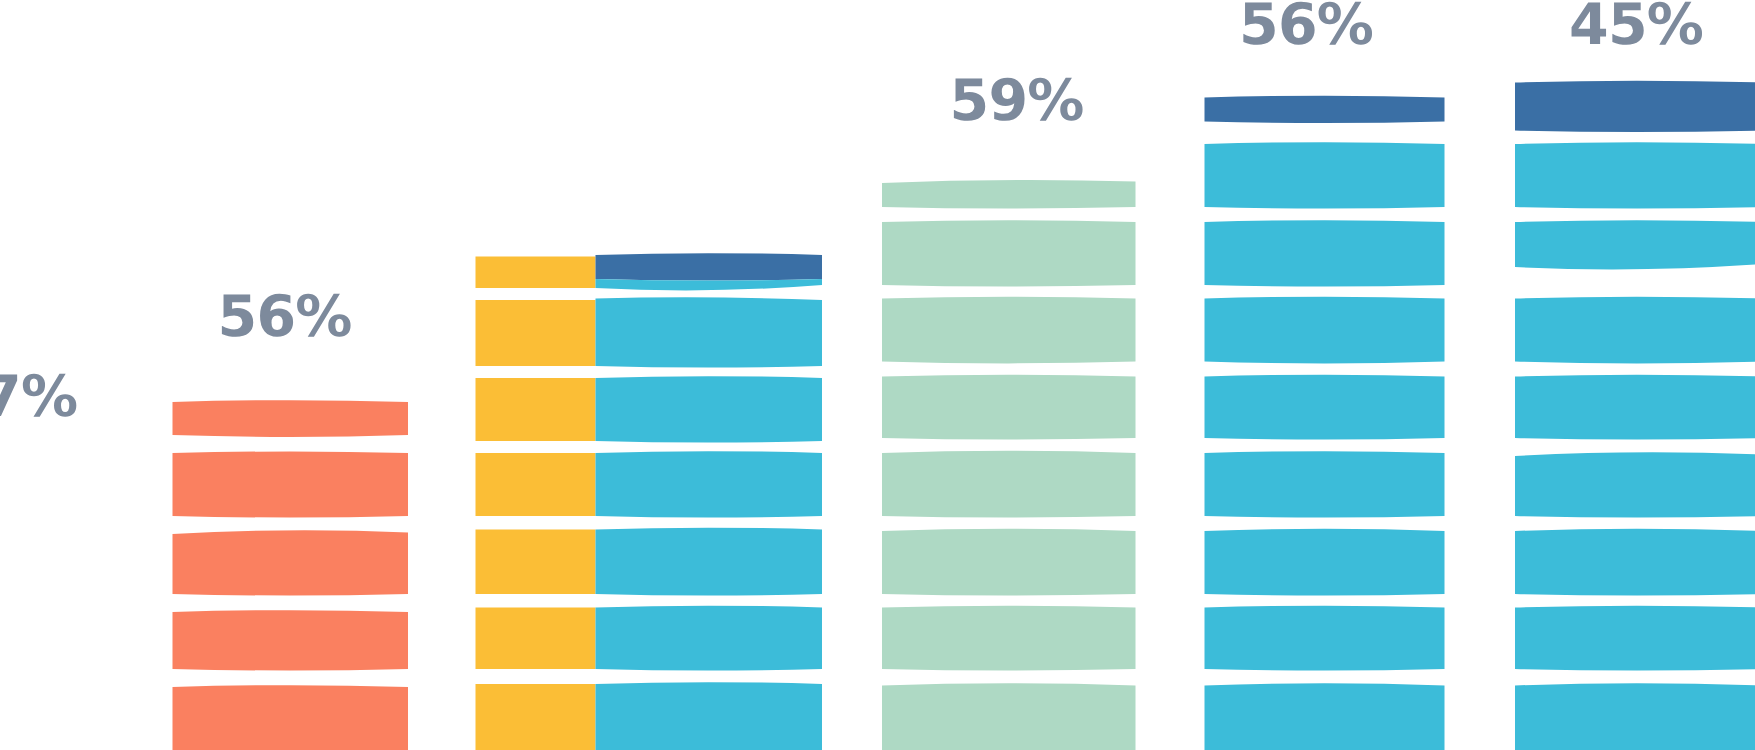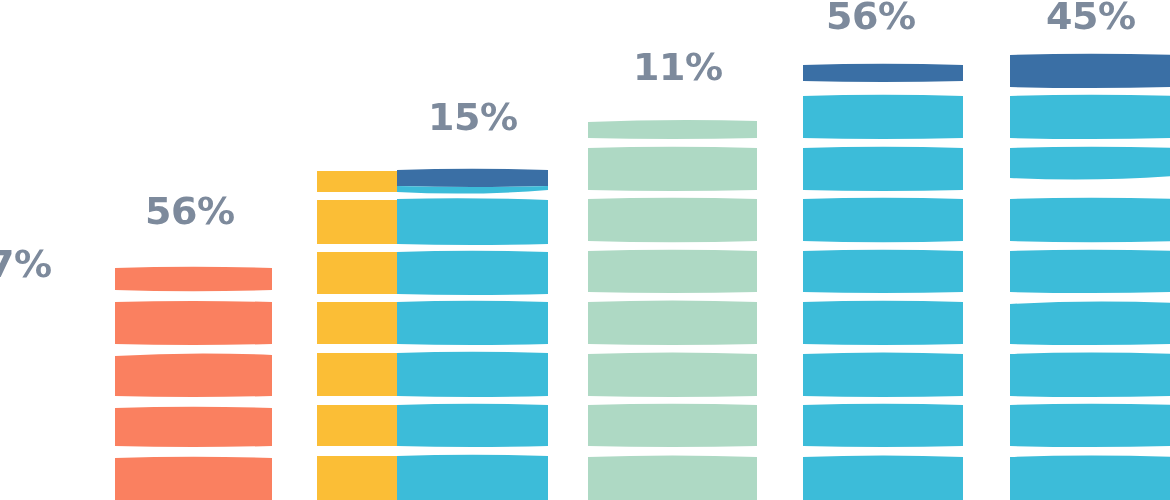--- a/index.html
+++ b/index.html
@@ -40,23 +40,22 @@
 </style>
 </head>
 <body>
 
 <div id="chart-root">
 
   <div class="bar-label" style="left:-12px; top:245px;">7%</div>
 
   <div class="bar-label" style="left:145px; top:192px;">56%</div>
 
-  <div class="bar-label" style="left:428px; top:98px;">15%</div>
 
-  <div class="bar-label" style="left:633px; top:48px;">11%</div>
+  <div class="bar-label" style="left:633px; top:48px;">59%</div>
 
   <div class="bar-label" style="left:826px; top:-3px;">56%</div>
 
   <div class="bar-label" style="left:1046px; top:-3px;">45%</div>
 
   <svg class="bars" viewBox="0 0 1170 500" preserveAspectRatio="none">
 
     <g>
       <path d="M115,268 Q193,265.5 272,268 L272,290 Q193,292.5 115,290 Z" fill="#fa8060"></path>
       <path d="M115,302 Q193,300 272,302 L272,344 Q193,346 115,344 Z" fill="#fa8060"></path>

